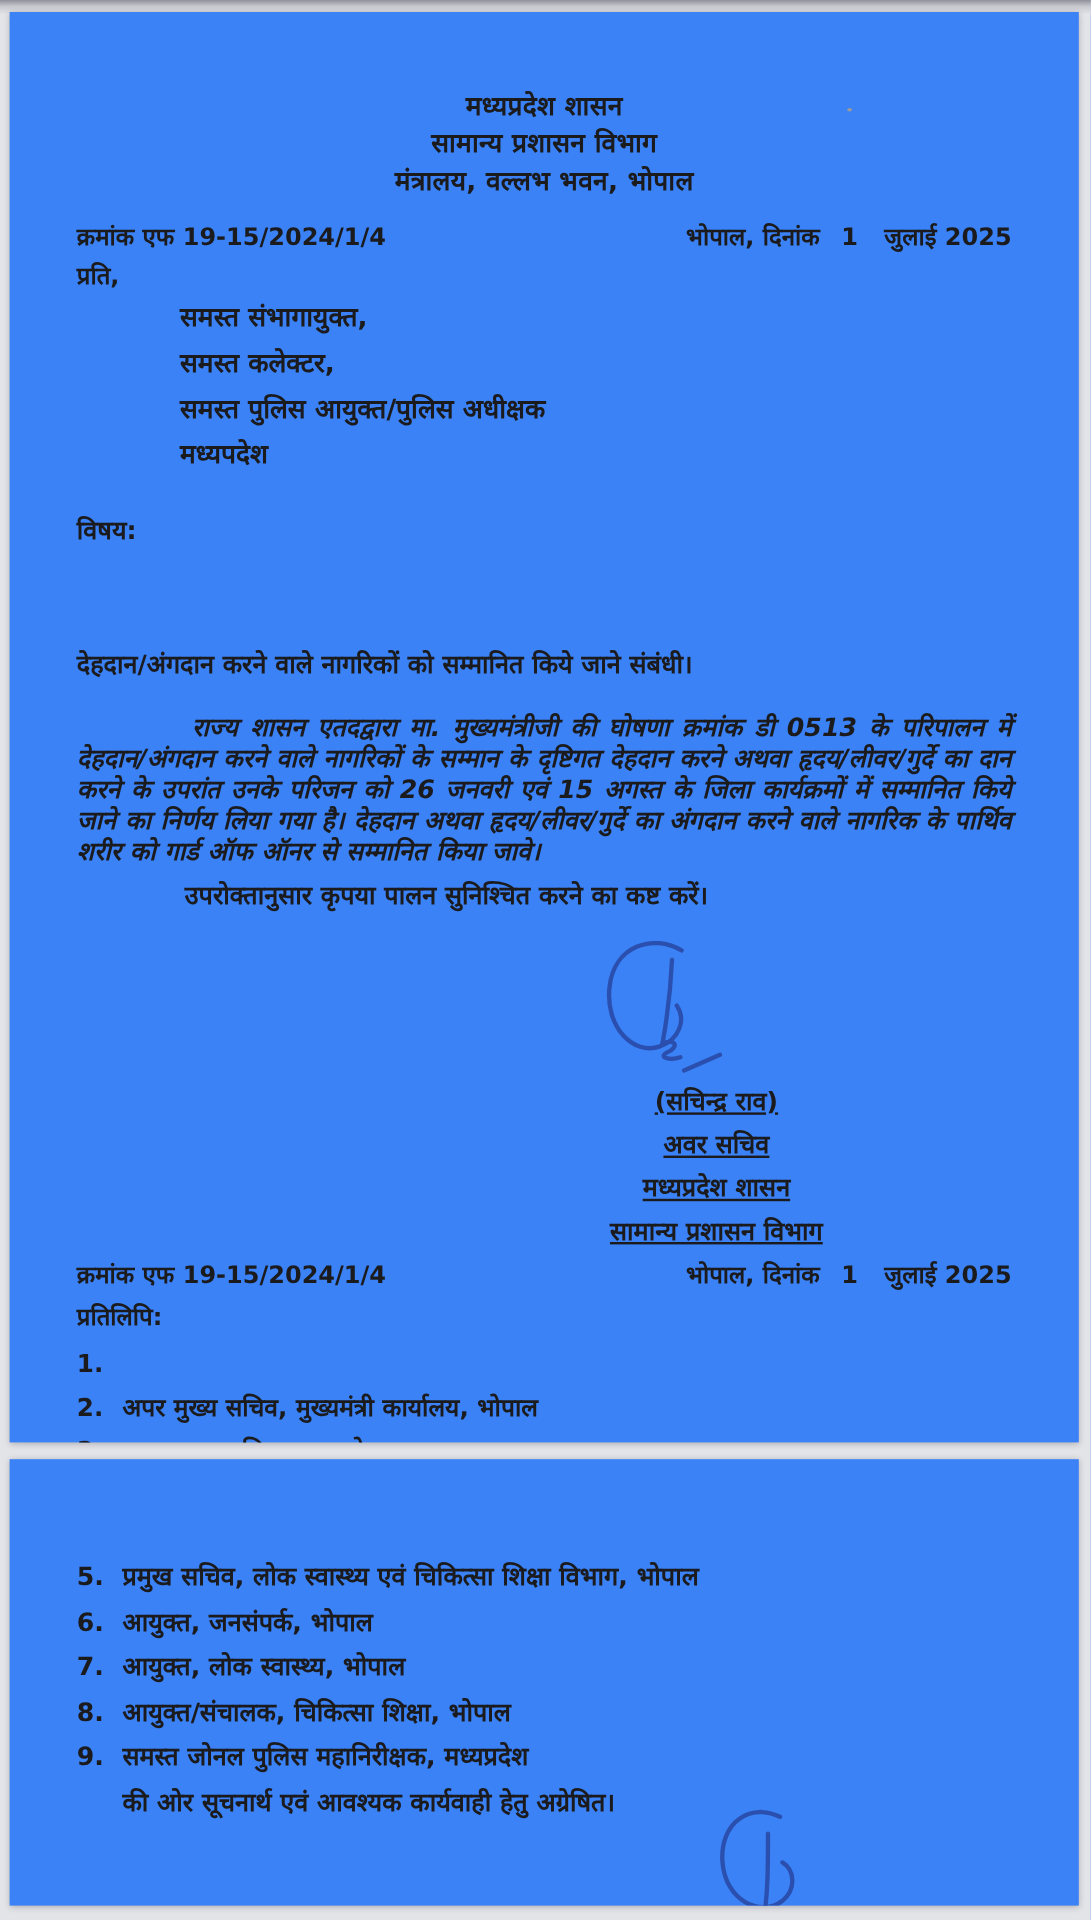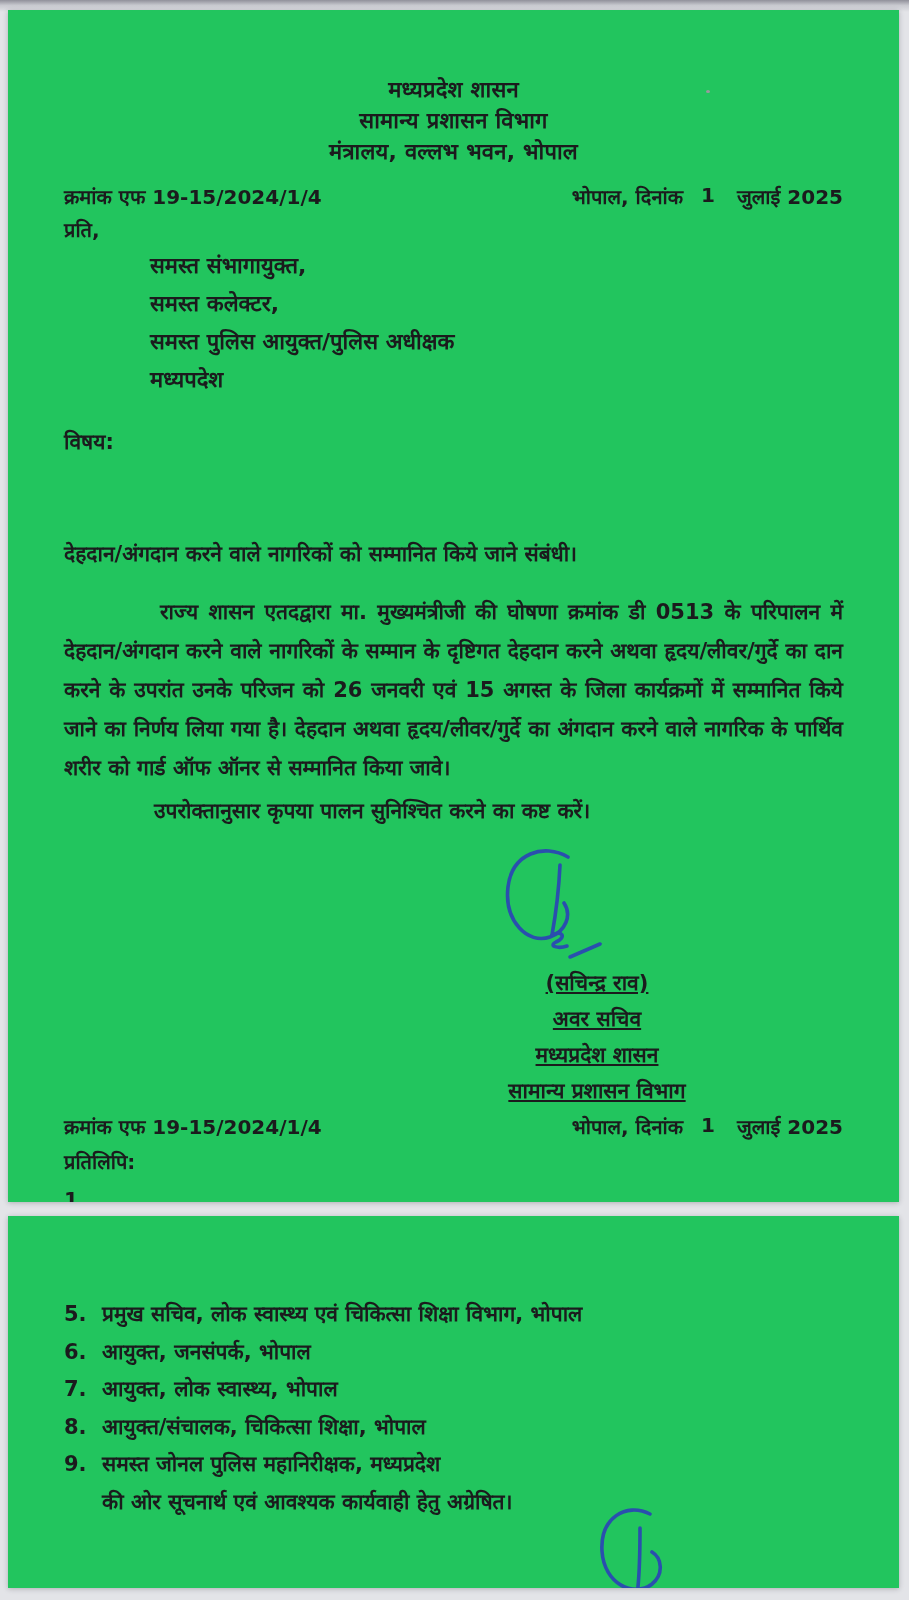--- a/index.html
+++ b/index.html
@@ -10,39 +10,39 @@
     position:relative;overflow:hidden;
     color:#1b1b1d;
   }
   .top-edge{
     position:absolute;top:0;left:0;width:909px;height:12px;
     background:linear-gradient(180deg,#90909a 0%,#c9cad0 45%,#e3e4e8 100%);
     z-index:0;
   }
   .page{
     position:absolute;left:8px;width:891px;
-    background:#22c55e;
+    background:#3b82f6;
     box-shadow:0 1px 5px rgba(40,40,50,.28);
     z-index:1;
   }
   .page-1{top:10px;height:1192px;padding:64px 56px 0 56px;box-sizing:border-box;overflow:hidden;}
   .page-2{top:1216px;height:372px;padding:72px 56px 0 56px;box-sizing:border-box;overflow:hidden;}
 
   .center-head{text-align:center;font-weight:bold;font-size:22px;line-height:31px;letter-spacing:.2px;}
   .ref-row{display:flex;justify-content:space-between;align-items:baseline;margin-top:16px;font-size:20px;font-weight:bold;}
-  .date-group{display:flex;gap:0;align-items:flex-start;}
+  .date-group{display:flex;gap:0;align-items:center;}
   .date-group .d-place{margin-right:18px;}
   .date-group .d-day{margin-right:22px;}
   .salutation{font-size:20px;font-weight:bold;margin-top:6px;}
   .addressees{margin:4px 0 0 86px;font-size:22px;font-weight:bold;line-height:38px;}
   .subject-row{display:flex;margin-top:28px;font-size:21px;font-weight:bold;flex-direction:column;}
   .subject-row .s-label{flex:0 0 112px;}
   .body-para{
-    margin-top:26px;font-size:21px;font-weight:bold;line-height:39px;
-    text-align:justify;text-indent:96px;
+    margin-top:26px;font-size:21px;font-weight:bold;line-height:26px;
+    text-align:justify;text-indent:96px;font-style:italic;
   }
   .closing-line{font-size:21px;font-weight:bold;line-height:47px;margin:0 0 0 90px;}
 
   .sig-block{width:330px;margin:10px 0 0 368px;text-align:center;}
   .sig-draw{display:block;margin:0 auto 0 58px;}
   .sig-lines{font-size:21px;font-weight:bold;line-height:36px;margin-top:2px;text-decoration:underline;}
 
   .copy-label{font-size:20px;font-weight:bold;margin-top:8px;}
   .copy-list{margin-top:8px;}
   .copy-item{display:flex;font-size:20.5px;font-weight:bold;line-height:36.5px;}

